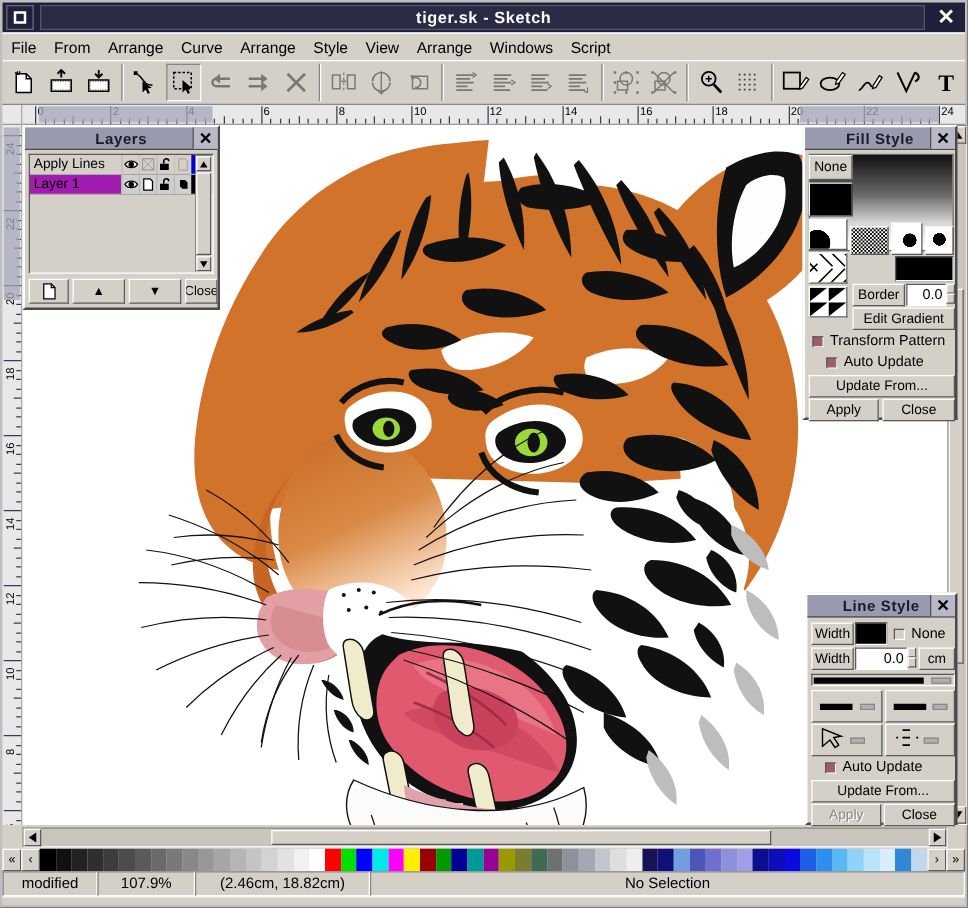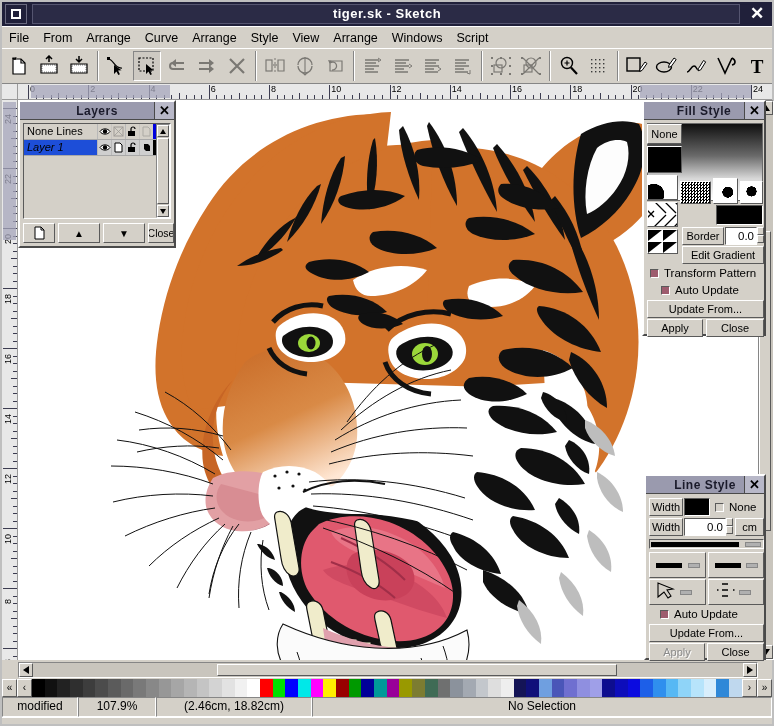--- a/index.html
+++ b/index.html
@@ -1003,37 +1003,37 @@
         <i style="background: rgb(47, 136, 216);"></i>
         <i style="background: rgb(191, 216, 238);"></i>
       </div>
     <div class="pal-btn">›</div>
     <div class="pal-btn">»</div>
   </div>
 
   <div id="statusbar">
     <div class="sfield" style="width:76px">modified</div>
     <div class="sfield" style="width:78px">107.9%</div>
-    <div class="sfield" style="width:156px">(2.46cm, 18.82cm)</div>
+    <div class="sfield" style="width:140px">(2.46cm, 18.82cm)</div>
     <div class="sfield" style="flex:1 1 auto">No Selection</div>
   </div>
   <div id="statusgrip"></div>
 
   <div class="palette-win" style="left:18px; top:100px; width:158px; height:148px;">
     <div class="pw-title">
       <span class="pw-label">Layers</span>
       <div class="pw-close">✕</div>
     </div>
 
     <div style="position:absolute;left:3px;top:21px;width:148px;height:96px;background:#d4d0c8;
                 border:1px solid;border-color:#5a5a5a #fff #fff #5a5a5a;overflow:hidden;">
 
 
       <div class="lrow">
-        <div class="lname">None Lines</div>
+        <div class="lname">Apply Lines</div>
         <div class="lcell">
           <svg width="12" height="9" viewBox="0 0 12 9">
               <path d="M1 4.5 C3 1 9 1 11 4.5 C9 8 3 8 1 4.5 Z" fill="#fff" stroke="#000" stroke-width="1"></path>
               <circle cx="6" cy="4.5" r="2.2" fill="#000"></circle>
             </svg>
         </div>
         <div class="lcell dim">
           <svg width="11" height="11" viewBox="0 0 11 11">
               <rect x="1" y="1" width="9" height="9" fill="none" stroke="#555" stroke-width="1"></rect>
               <path d="M1 1 l9 9 M10 1 l-9 9" stroke="#555" stroke-width=".8"></path>
@@ -1047,21 +1047,21 @@
         </div>
         <div class="lcell dim">
           <svg width="11" height="11" viewBox="0 0 11 11">
               <path d="M2 1 h5 l2 2 v7 h-7z" fill="none" stroke="#777" stroke-width="1"></path>
             </svg>
         </div>
         <div class="lswatch" style="background:#0000dd;"></div>
       </div>
 
       <div class="lrow" style="background:#cfcfcf;">
-        <div class="lname" style="background:#1d4ed8;font-style:italic;">Layer 1</div>
+        <div class="lname" style="background:#a21caf;">Layer 1</div>
         <div class="lcell" style="background:#cfcfcf;">
           <svg width="12" height="9" viewBox="0 0 12 9">
               <path d="M1 4.5 C3 1 9 1 11 4.5 C9 8 3 8 1 4.5 Z" fill="#fff" stroke="#000" stroke-width="1"></path>
               <circle cx="6" cy="4.5" r="2.2" fill="#000"></circle>
             </svg>
         </div>
         <div class="lcell" style="background:#cfcfcf;">
           <svg width="11" height="11" viewBox="0 0 11 11">
               <path d="M2 1 h5 l2 2 v7 h-7z" fill="#fff" stroke="#000" stroke-width="1"></path>
             </svg>

